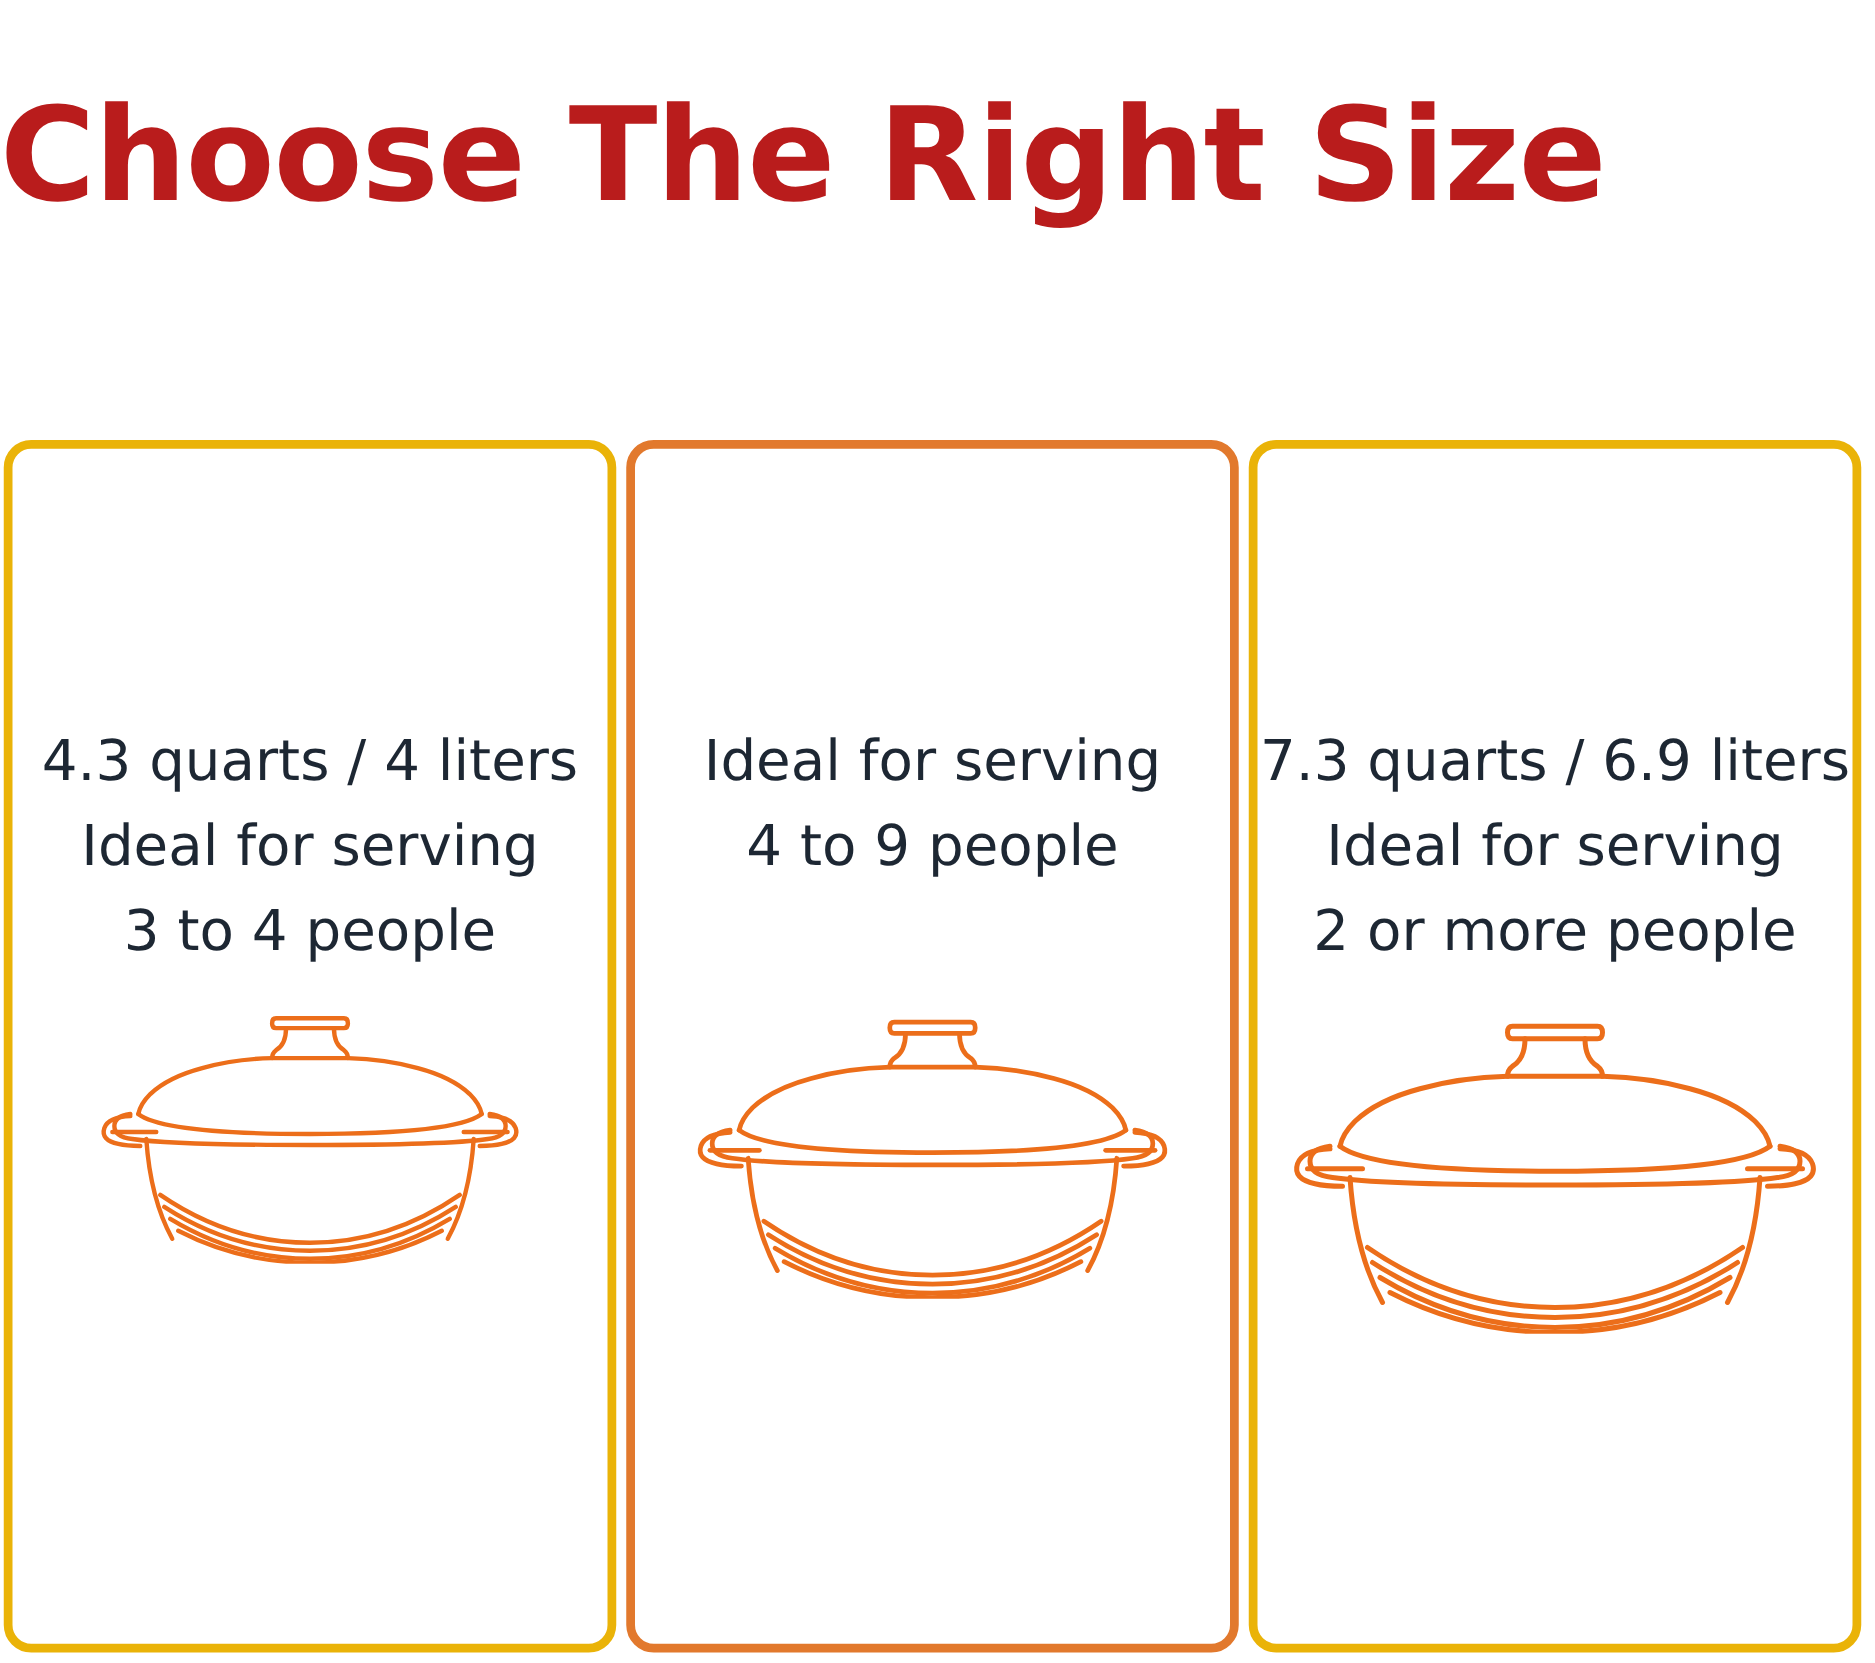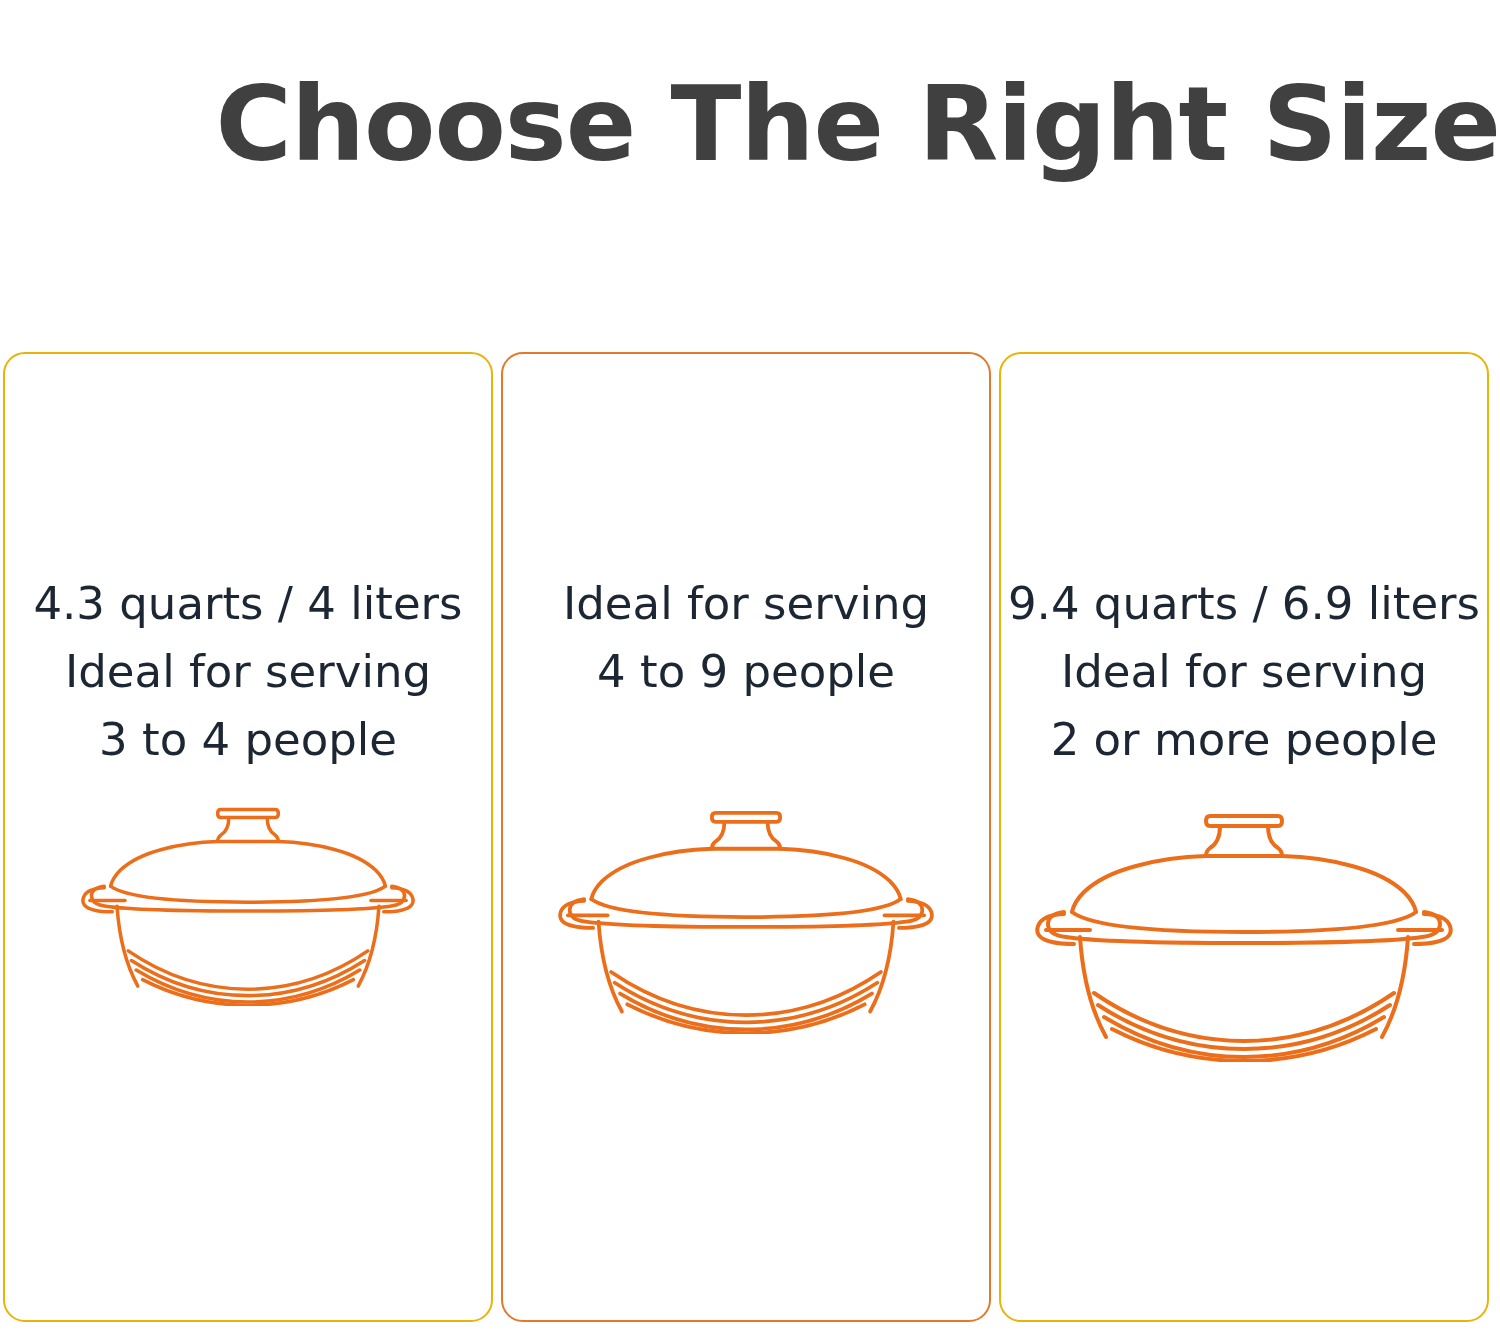--- a/index.html
+++ b/index.html
@@ -15,22 +15,22 @@
     font-family: "Liberation Sans", "DejaVu Sans", sans-serif;
     overflow: hidden;
   }
 
   
   .page-title {
     position: absolute;
     left: 0;
     top: -6px;
     width: 1500px;
-    text-align: right;
-    color: #404040;
+    text-align: left;
+    color: #b91c1c;
     font-family: "DejaVu Sans", "Liberation Sans", sans-serif;
     font-weight: bold;
     font-size: 104px;
     letter-spacing: -1px;
     line-height: 120px;
     white-space: nowrap;
   }
 
   
   .cards-row {
@@ -41,21 +41,21 @@
     height: 970px;
     display: flex;
     gap: 8px;
   }
 
   .size-card {
     flex: 1 1 0;
     position: relative;
     box-sizing: border-box;
     background: #ffffff;
-    border: 2px solid #eab308;
+    border: 7px solid #eab308;
     border-radius: 22px;
   }
   .size-card.highlighted {
     border-color: #E2792D;
   }
 
   .card-text {
     position: absolute;
     left: 0;
     right: 0;
@@ -148,21 +148,21 @@
         <path d="M70 209 q70 48 150 48 q80 0 150 -48"></path>
         <path d="M74 221 q68 44 146 44 q78 0 146 -44"></path>
         <path d="M80 233 q66 40 140 40 q74 0 140 -40"></path>
         <path d="M88 245 q62 32 132 32 q70 0 132 -32"></path>
       </svg>
     </div>
   </div>
 
   <div class="size-card">
     <div class="card-text">
-      <span class="line">9.4 quarts / 6.9 liters</span>
+      <span class="line">7.3 quarts / 6.9 liters</span>
       <span class="line">Ideal for serving</span>
       <span class="line">2 or more people</span>
     </div>
     <div class="pot-wrap">
       <svg class="pot-svg" width="440" height="278" viewBox="0 0 440 278" fill="none" stroke="#EC6E1A" stroke-width="4" stroke-linecap="round" stroke-linejoin="round">
         <path d="M186 32 q-4 0 -4 5 q0 5 4 5 h68 q4 0 4 -5 q0 -5 -4 -5 z"></path>
         <path d="M196 42 q0 16 -10 22 q-4 3 -4 8 h76 q0 -5 -4 -8 q-10 -6 -10 -22"></path>
         <path d="M182 72 q-38 1 -70 10 q-34 9 -52 26 q-10 10 -12 20"></path>
         <path d="M258 72 q38 1 70 10 q34 9 52 26 q10 10 12 20"></path>
         <path d="M48 128 q26 20 172 20 q146 0 172 -20"></path>

